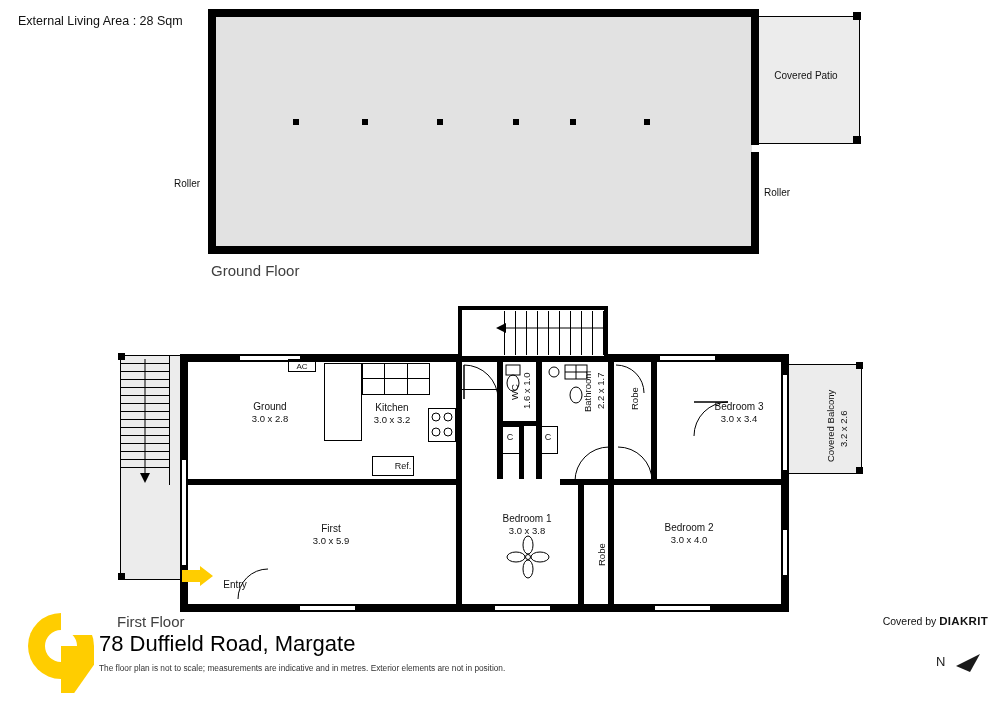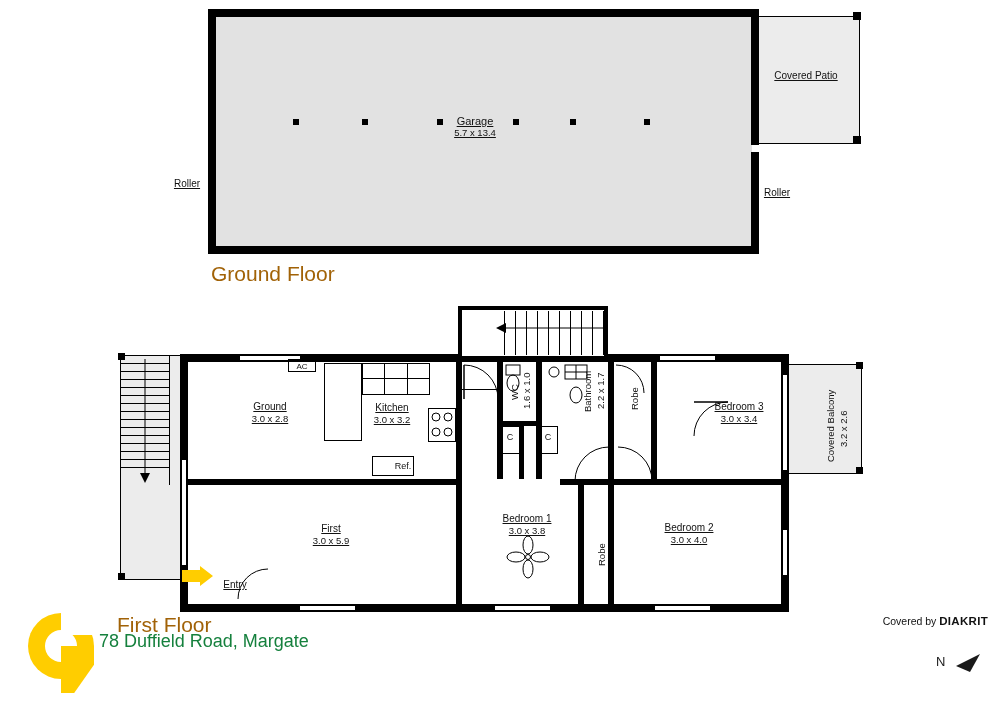--- a/index.html
+++ b/index.html
@@ -31,52 +31,51 @@
   .white-fill { position: absolute; background: #ffffff; }
   .thin-line { position: absolute; background: #000; }
 
   .label {
     position: absolute;
     text-align: center;
     font-size: 10px;
     line-height: 12px;
     color: #111;
     white-space: nowrap;
-    text-decoration: underline;
   }
   .label.big { font-size: 11px; }
   .label .dim { display: block; font-size: 9.5px; }
 
   .vlabel {
     position: absolute;
     font-size: 9.5px;
     line-height: 11px;
     color: #111;
     white-space: nowrap;
     transform-origin: 0 0;
   }
 
   .floor-title {
     position: absolute;
-    font-size: 21px;
-    color: #a16207;
+    font-size: 15px;
+    color: #404040;
   }
 
   .dot {
     position: absolute;
     width: 6px; height: 6px;
     background: #000;
   }
 
   
   #address {
     position: absolute;
     left: 99px; top: 631px;
-    font-size: 18px;
-    color: #15803d;
+    font-size: 22px;
+    color: #000000;
   }
   #disclaimer {
     position: absolute;
     left: 99px; top: 663px;
     font-size: 8.3px;
     line-height: 11.5px;
     color: #333;
   }
   #produced {
     position: absolute;
@@ -143,20 +142,21 @@
     position:absolute;
     font-size: 9px;
     text-align:center;
     color:#111;
   }
 </style>
 </head>
 <body>
 
 <div id="area-summary" class="abs">
+  <div>External Living Area : 28 Sqm</div>
 </div>
 
 <div class="abs" id="ground-floor" style="left:0;top:0;width:1000px;height:290px;">
 
   <div class="white-fill" style="left:752px;top:16px;width:108px;height:128px;background:#ececec;"></div>
   <div class="thin-line" style="left:752px;top:16px;width:108px;height:1px;"></div>
   <div class="thin-line" style="left:859px;top:16px;width:1px;height:128px;"></div>
   <div class="thin-line" style="left:752px;top:143px;width:108px;height:1px;"></div>
   <div class="wall" style="left:853px;top:12px;width:8px;height:8px;"></div>
   <div class="wall" style="left:853px;top:136px;width:8px;height:8px;"></div>
@@ -173,24 +173,20 @@
   <div class="wall" style="left:751px;top:9px;width:8px;height:136px;"></div>
   <div class="wall" style="left:751px;top:152px;width:8px;height:102px;"></div>
 
   <div class="dot" style="left:293px;top:119px;"></div>
   <div class="dot" style="left:362px;top:119px;"></div>
   <div class="dot" style="left:437px;top:119px;"></div>
   <div class="dot" style="left:513px;top:119px;"></div>
   <div class="dot" style="left:570px;top:119px;"></div>
   <div class="dot" style="left:644px;top:119px;"></div>
 
-  <div class="label big" style="left:405px;top:115px;width:140px;">
-    <span>Garage</span>
-    <span class="dim">5.7 x 13.4</span>
-  </div>
 
   <div class="label" style="left:152px;top:178px;width:70px;">
     <span>Roller</span>
   </div>
   <div class="label" style="left:742px;top:187px;width:70px;">
     <span>Roller</span>
   </div>
 
   <div class="floor-title" style="left:211px;top:262px;">Ground Floor</div>
 </div>
@@ -499,20 +495,21 @@
 <div id="logo">
   <div class="c-outer"></div>
   <div class="c-notch"></div>
   <div class="c-inner"></div>
   <div class="c-tail"></div>
 </div>
 
 <div id="address">78 Duffield Road, Margate</div>
 
 <div id="disclaimer">
+  <div>The floor plan is not to scale; measurements are indicative and in metres. Exterior elements are not in position.</div>
 </div>
 
 <div id="produced">
   <span>Covered by </span><b>DIAKRIT</b>
 </div>
 
 <div id="north">
   <span class="n-letter">N</span>
   <svg width="46" height="26" style="position:absolute;left:0;top:0;">
     <polygon points="20,16 44,4 34,22" fill="#1a1a1a"></polygon>

